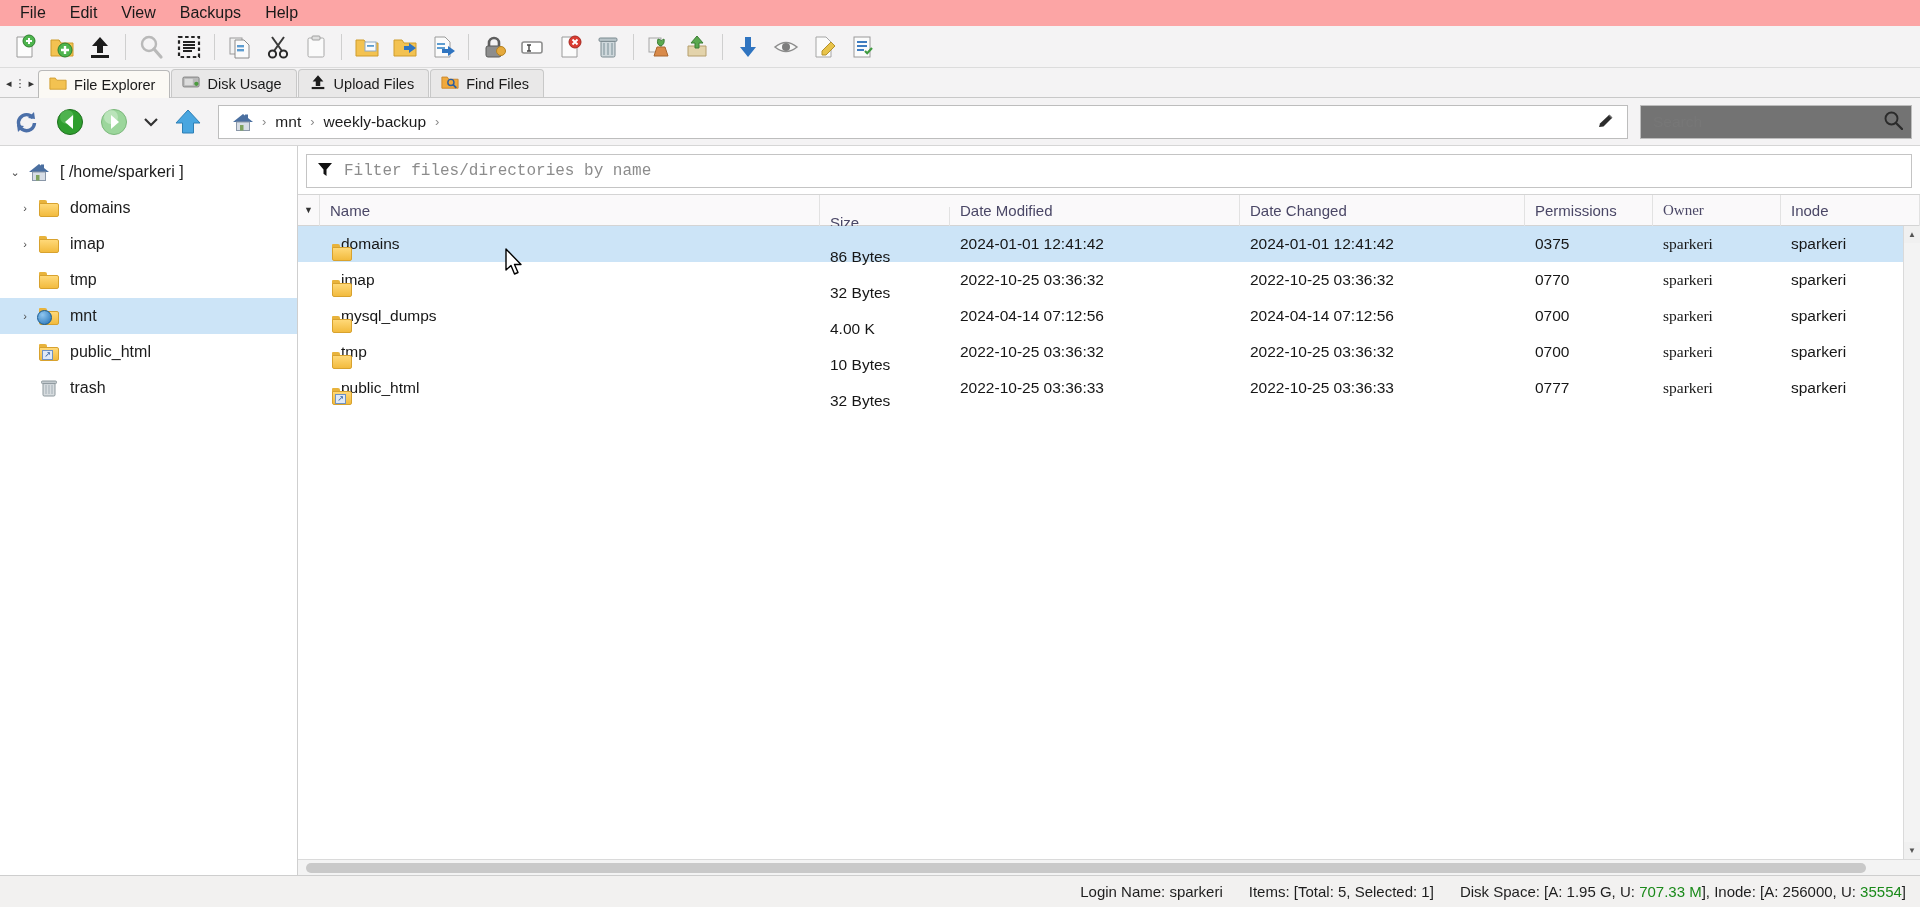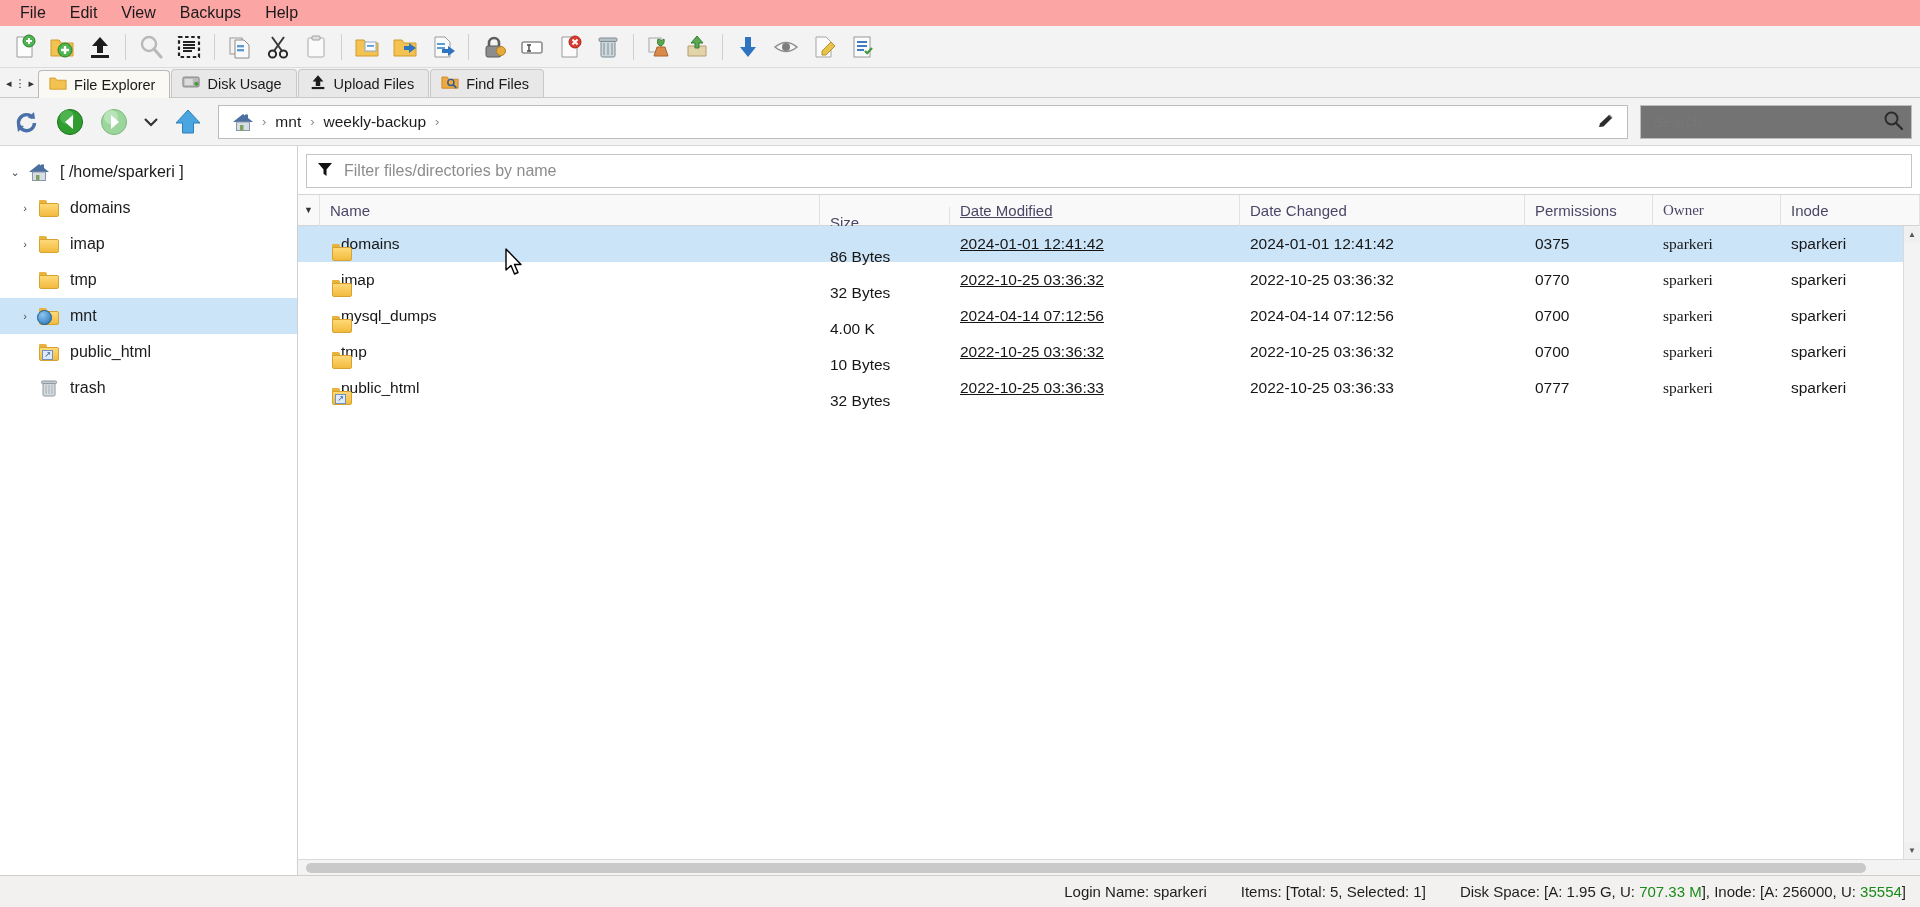--- a/index.html
+++ b/index.html
@@ -222,21 +222,21 @@
     background: #fff;
     display: flex;
     align-items: center;
     padding: 0 10px;
     gap: 9px;
   }
   .filterbar input {
     flex: 1;
     border: none; outline: none;
     font-size: 16px;
-    font-family: Liberation Sans, sans-serif;
+    font-family: Liberation Mono, monospace;
     color: #4d7c0f;
     background: transparent;
   }
   .filterbar input::placeholder { color: #8c8c8c; }
 
   .table-area {
     flex: 1;
     display: flex;
     flex-direction: column;
     min-height: 0;
@@ -265,21 +265,21 @@
   }
   .th.sortcol {
     width: 22px;
     padding: 0;
     justify-content: center;
     font-size: 9px;
     color: #333;
   }
   .c-name { width: 500px; }
   .c-size { width: 130px; margin-top: 25px; }
-  .c-dmod { width: 290px; text-decoration: underline; }
+  .c-dmod { width: 290px; }
   .c-dchg { width: 285px; }
   .c-perm { width: 128px; }
   .c-ownr { width: 128px; font-family: Liberation Serif, serif; }
   .c-grp  { flex: 1; min-width: 80px; }
 
   .tbody {
     flex: 1;
     overflow: hidden;
     position: relative;
     background: #fff;
@@ -343,21 +343,21 @@
   .statusbar {
     position: absolute;
     left: 0; bottom: 0;
     width: 1920px;
     height: 32px;
     background: #f2f1f0;
     border-top: 1px solid #cecece;
     display: flex;
     align-items: center;
     justify-content: flex-end;
-    gap: 34px;
+    gap: 26px;
     padding-right: 14px;
     font-size: 15px;
     color: #1e1e1e;
   }
   .statusbar .seg { white-space: nowrap; }
   .hl { color: #1a8a1a; }
 
   
   .folder-ico { position: relative; width: 20px; height: 17px; }
   .folder-ico .tabtop {

